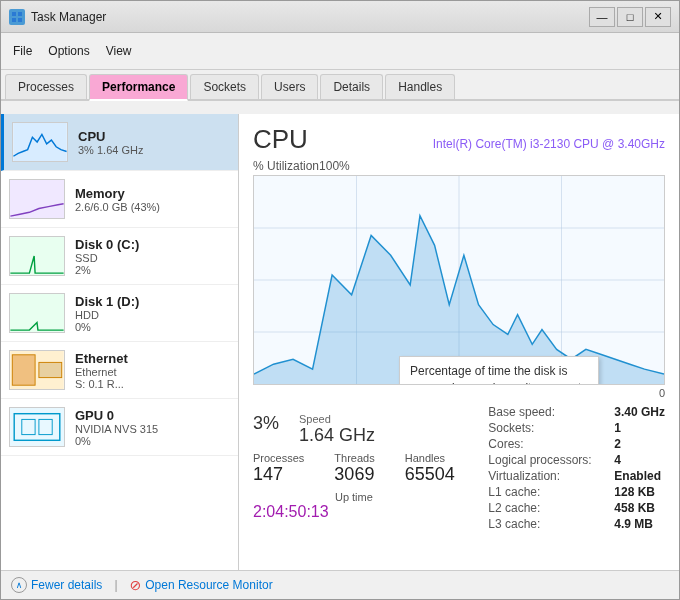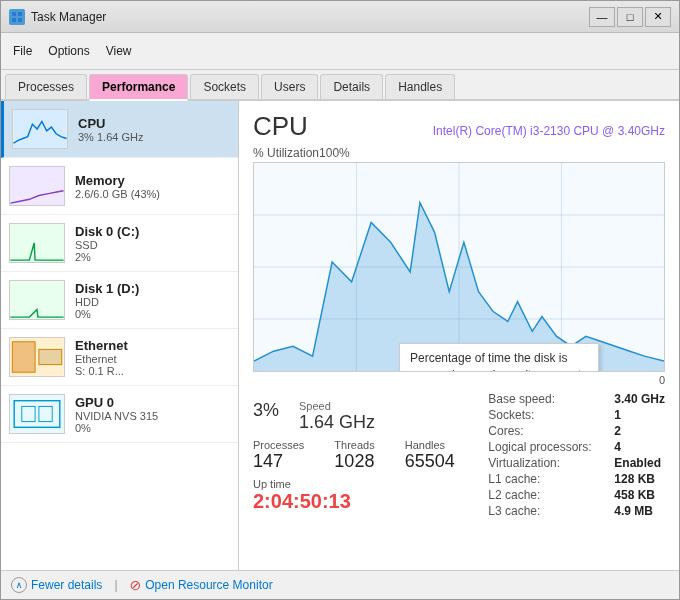--- a/index.html
+++ b/index.html
@@ -13,21 +13,21 @@
     .title-bar-buttons { display: flex; gap: 2px; }
     .title-btn { width: 26px; height: 20px; background: #e0e0e0; border: 1px solid #aaa; font-size: 11px; cursor: pointer; display: flex; align-items: center; justify-content: center; }
 
     .menu-bar { display: flex; gap: 0; background: #f0f0f0; padding: 8px 4px; border-bottom: 1px solid #ccc; }
     .menu-item { padding: 3px 8px; font-size: 12px; cursor: pointer; color: #222; }
 
     .tab-bar { display: flex; background: #f0f0f0; border-bottom: 2px solid #ccc; padding: 4px 4px 0; }
     .tab { padding: 5px 12px; font-size: 12px; cursor: pointer; border: 1px solid #ccc; border-bottom: none; background: #e8e8e8; margin-right: 2px; color: #333; border-radius: 3px 3px 0 0; }
     .tab.active { background: #f9a8d4; border-bottom: 2px solid #fff; margin-bottom: -2px; font-weight: 600; color: #000; }
 
-    .content { display: flex; flex: 1; overflow: hidden; }
+    .content { display: flex; flex: 1; overflow: hidden; margin-top: 13px; }
 
     .sidebar { width: 238px; background: #fff; border-right: 1px solid #ccc; overflow-y: auto; }
     .sidebar-item { display: flex; align-items: center; padding: 8px 8px; cursor: pointer; border-bottom: 1px solid #eee; }
     .sidebar-item.active { background: #cce0f0; border-left: 3px solid #0078d7; }
 
     .mini-chart { width: 56px; height: 40px; margin-right: 10px; border: 1px solid #ccc; flex-shrink: 0; }
     .mini-chart.cpu { background: #e8f4ff; }
     .mini-chart.memory { background: #f0e8ff; }
     .mini-chart.disk0 { background: #e8fff0; }
     .mini-chart.disk1 { background: #e8fff0; }
@@ -46,22 +46,22 @@
     .chart-label-top { display: flex; justify-content: flex-start; font-size: 12px; color: #555; margin-bottom: 2px; }
     .chart-container { border: 1px solid #ccc; background: #f5faff; height: 210px; position: relative; overflow: hidden; }
 
     .stats-row { display: flex; gap: 20px; margin-top: 8px; flex-wrap: wrap; }
     .stat-block { display: flex; flex-direction: column; }
     .stat-label { font-size: 11px; color: #666; }
     .stat-value { font-size: 18px; color: #333; font-weight: 300; }
     .stat-row { display: flex; gap: 16px; }
     .stat-sm-label { font-size: 11px; color: #555; }
     .stat-sm-val { font-size: 15px; color: #222; font-weight: 500; }
-    .uptime-label { font-size: 11px; color: #555; margin-top: 4px; }
-    .uptime-val { font-size: 20px; color: #ef4444; font-weight: 700; }
+    .uptime-label { font-size: 11px; color: #555; margin-top: 4px; text-align: center; }
+    .uptime-val { font-size: 16px; color: #a21caf; font-weight: 400; }
 
     .sidebar-right { display: flex; flex-direction: column; gap: 2px; font-size: 12px; }
     .info-row { display: flex; gap: 6px; }
     .info-key { color: #555; min-width: 120px; }
     .info-val { color: #222; font-weight: 600; }
 
     .footer { display: flex; align-items: center; padding: 6px 10px; background: #f0f0f0; border-top: 1px solid #ccc; gap: 12px; }
     .footer-link { color: #0078d7; cursor: pointer; font-size: 12px; display: flex; align-items: center; gap: 4px; }
     .footer-divider { color: #999; }
     .footer-chevron { display: inline-flex; width: 16px; height: 16px; border: 1px solid #999; border-radius: 50%; align-items: center; justify-content: center; font-size: 9px; }
@@ -231,21 +231,21 @@
             </div>
           </div>
 
           <div class="stat-row" style="margin-top:6px; gap:30px;">
             <div>
               <div class="stat-sm-label">Processes</div>
               <div class="stat-sm-val" style="font-size:18px;">147</div>
             </div>
             <div>
               <div class="stat-sm-label">Threads</div>
-              <div class="stat-sm-val" style="font-size:18px;">1028</div>
+              <div class="stat-sm-val" style="font-size:18px;">3069</div>
             </div>
             <div>
               <div class="stat-sm-label">Handles</div>
               <div class="stat-sm-val" style="font-size:18px;">65504</div>
             </div>
           </div>
 
           <div style="margin-top:6px;">
             <div class="uptime-label">Up time</div>
             <div class="uptime-val">2:04:50:13</div>

